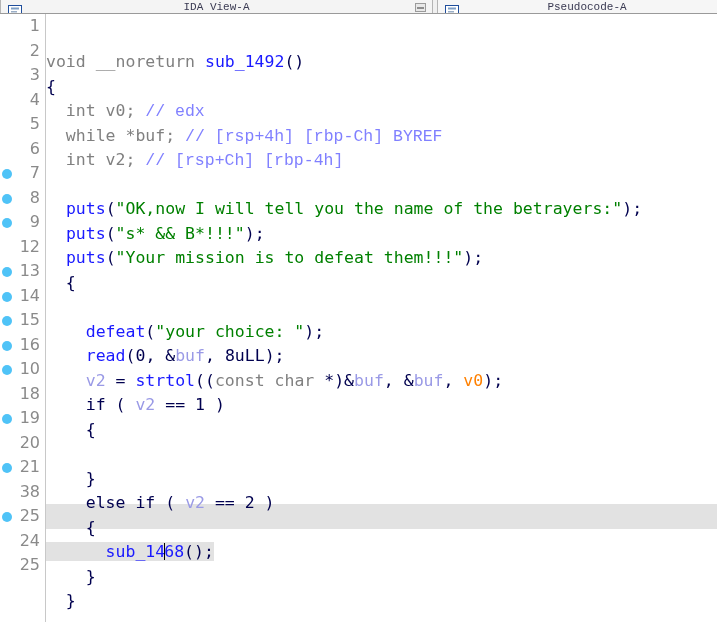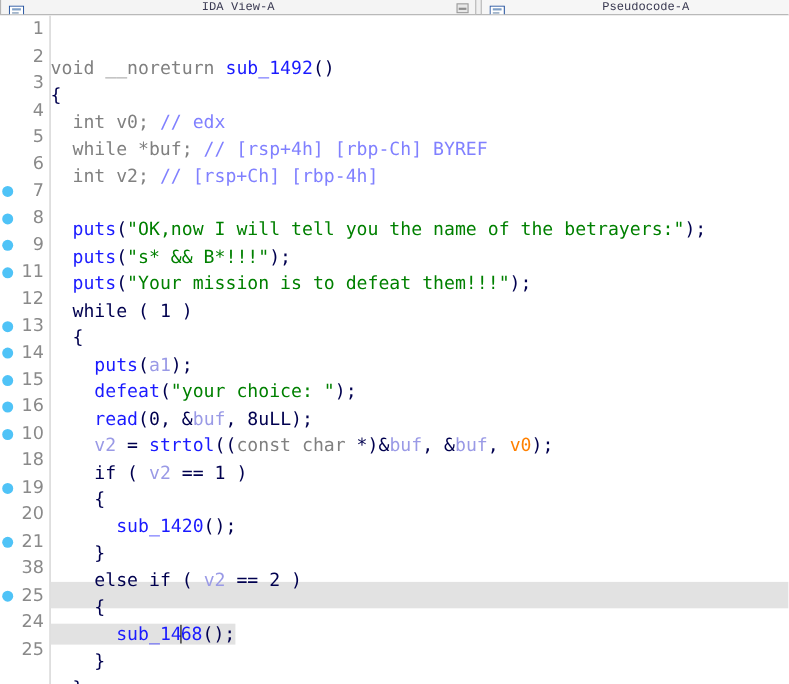--- a/index.html
+++ b/index.html
@@ -137,21 +137,21 @@
     letter-spacing: 0px;
     margin-top: 36px;
   }
   .code-text { position: relative; z-index: 1; }
 
   
   .c-def  { color: #808080; }  
   .c-kw   { color: #00004f; }  
   .c-fn   { color: #1a1aff; }  
   .c-str  { color: #008000; }  
-  .c-cmt  { color: #8080ff; }  
+  .c-cmt  { color: #8080ff; font-family: Liberation Mono, monospace; }  
   .c-var  { color: #9a9ae6; text-align: center; }  
   .c-arg  { color: #9a9ae6; }  
   .c-reg  { color: #ff8000; }  
   .c-num  { color: #00004f; }  
   .c-punc { color: #00004f; }
 
   .caret {
     display: inline-block;
     width: 0;
     border-left: 1.5px solid #000000;
@@ -192,29 +192,28 @@
   <div id="code-rows">
       <div class="row"><span class="lineno">1</span><span class="code"><span class="code-text"><span class="c-def">void </span><span class="c-def">__noreturn </span><span class="c-fn">sub_1492</span><span class="c-punc">()</span></span></span></div>
       <div class="row"><span class="lineno">2</span><span class="code"><span class="code-text"><span class="c-punc">{</span></span></span></div>
       <div class="row"><span class="lineno">3</span><span class="code"><span class="code-text"><span class="c-def">  int v0; </span><span class="c-cmt">// edx</span></span></span></div>
       <div class="row"><span class="lineno">4</span><span class="code"><span class="code-text"><span class="c-def">  while *buf; </span><span class="c-cmt">// [rsp+4h] [rbp-Ch] BYREF</span></span></span></div>
       <div class="row"><span class="lineno">5</span><span class="code"><span class="code-text"><span class="c-def">  int v2; </span><span class="c-cmt">// [rsp+Ch] [rbp-4h]</span></span></span></div>
       <div class="row"><span class="lineno">6</span><span class="code"><span class="code-text"></span></span></div>
       <div class="row"><span class="dot"></span><span class="lineno">7</span><span class="code"><span class="code-text"><span class="c-def">  </span><span class="c-fn">puts</span><span class="c-punc">(</span><span class="c-str">"OK,now I will tell you the name of the betrayers:"</span><span class="c-punc">);</span></span></span></div>
       <div class="row"><span class="dot"></span><span class="lineno">8</span><span class="code"><span class="code-text"><span class="c-def">  </span><span class="c-fn">puts</span><span class="c-punc">(</span><span class="c-str">"s* &amp;&amp; B*!!!"</span><span class="c-punc">);</span></span></span></div>
       <div class="row"><span class="dot"></span><span class="lineno">9</span><span class="code"><span class="code-text"><span class="c-def">  </span><span class="c-fn">puts</span><span class="c-punc">(</span><span class="c-str">"Your mission is to defeat them!!!"</span><span class="c-punc">);</span></span></span></div>
-      <div class="row"><span class="dot"></span><span class="lineno">11</span><span class="code"><span class="code-text"><span class="c-def">  </span><span class="c-kw">while</span><span class="c-punc"> ( </span><span class="c-num">1</span><span class="c-punc"> )</span></span></span></div>
       <div class="row"><span class="lineno">12</span><span class="code"><span class="code-text"><span class="c-punc">  {</span></span></span></div>
-      <div class="row"><span class="dot"></span><span class="lineno">13</span><span class="code"><span class="code-text"><span class="c-def">    </span><span class="c-fn">puts</span><span class="c-punc">(</span><span class="c-arg">a1</span><span class="c-punc">);</span></span></span></div>
+      <div class="row"><span class="dot"></span><span class="lineno">13</span></div>
       <div class="row"><span class="dot"></span><span class="lineno">14</span><span class="code"><span class="code-text"><span class="c-def">    </span><span class="c-fn">defeat</span><span class="c-punc">(</span><span class="c-str">"your choice: "</span><span class="c-punc">);</span></span></span></div>
       <div class="row"><span class="dot"></span><span class="lineno">15</span><span class="code"><span class="code-text"><span class="c-def">    </span><span class="c-fn">read</span><span class="c-punc">(</span><span class="c-num">0</span><span class="c-punc">, &amp;</span><span class="c-var">buf</span><span class="c-punc">, </span><span class="c-num">8uLL</span><span class="c-punc">);</span></span></span></div>
       <div class="row"><span class="dot"></span><span class="lineno">16</span><span class="code"><span class="code-text"><span class="c-def">    </span><span class="c-var">v2</span><span class="c-punc"> = </span><span class="c-fn">strtol</span><span class="c-punc">((</span><span class="c-def">const char </span><span class="c-punc">*)&amp;</span><span class="c-var">buf</span><span class="c-punc">, &amp;</span><span class="c-var">buf</span><span class="c-punc">, </span><span class="c-reg">v0</span><span class="c-punc">);</span></span></span></div>
       <div class="row"><span class="dot"></span><span class="lineno">10</span><span class="code"><span class="code-text"><span class="c-def">    </span><span class="c-kw">if</span><span class="c-punc"> ( </span><span class="c-var">v2</span><span class="c-punc"> == </span><span class="c-num">1</span><span class="c-punc"> )</span></span></span></div>
       <div class="row"><span class="lineno">18</span><span class="code"><span class="code-text"><span class="c-punc">    {</span></span></span></div>
-      <div class="row"><span class="dot"></span><span class="lineno">19</span><span class="code"><span class="code-text"><span class="c-def">      </span><span class="c-fn">sub_1420</span><span class="c-punc">();</span></span></span></div>
+      <div class="row"><span class="dot"></span><span class="lineno">19</span></div>
       <div class="row"><span class="lineno">20</span><span class="code"><span class="code-text"><span class="c-punc">    }</span></span></span></div>
       <div class="row"><span class="dot"></span><span class="lineno">21</span><span class="code"><span class="code-text"><span class="c-def">    </span><span class="c-kw">else</span><span class="c-punc"> </span><span class="c-kw">if</span><span class="c-punc"> ( </span><span class="c-var">v2</span><span class="c-punc"> == </span><span class="c-num">2</span><span class="c-punc"> )</span></span></span></div>
       <div class="row"><span class="lineno">38</span><span class="code"><span class="code-text"><span class="c-punc">    {</span></span></span></div>
       <div class="row highlight"><span class="dot"></span><span class="lineno">25</span><span class="code"><span class="code-text"><span class="c-def">      </span><span class="c-fn">sub_14</span><span class="caret"></span><span class="c-fn">68</span><span class="c-punc">();</span></span></span></div>
       <div class="row"><span class="lineno">24</span><span class="code"><span class="code-text"><span class="c-punc">    }</span></span></span></div>
       <div class="row"><span class="lineno">25</span><span class="code"><span class="code-text"><span class="c-punc">  }</span></span></span></div>
     </div>
 </div>
 
 </body></html>

